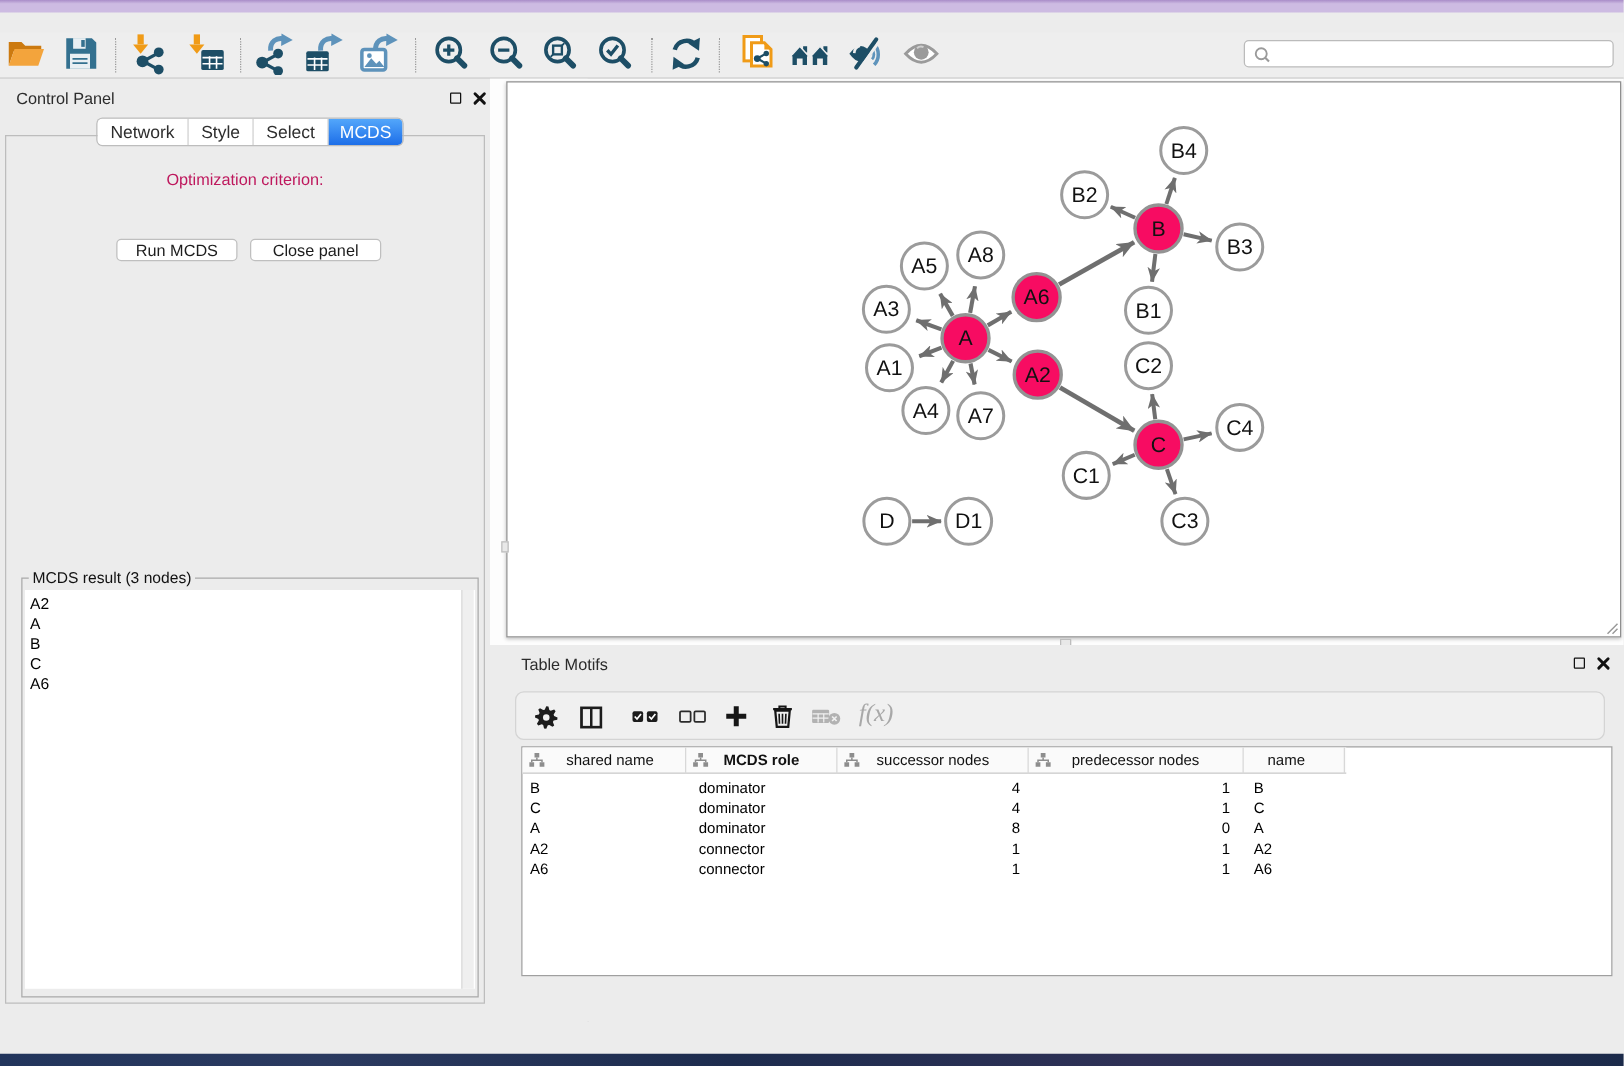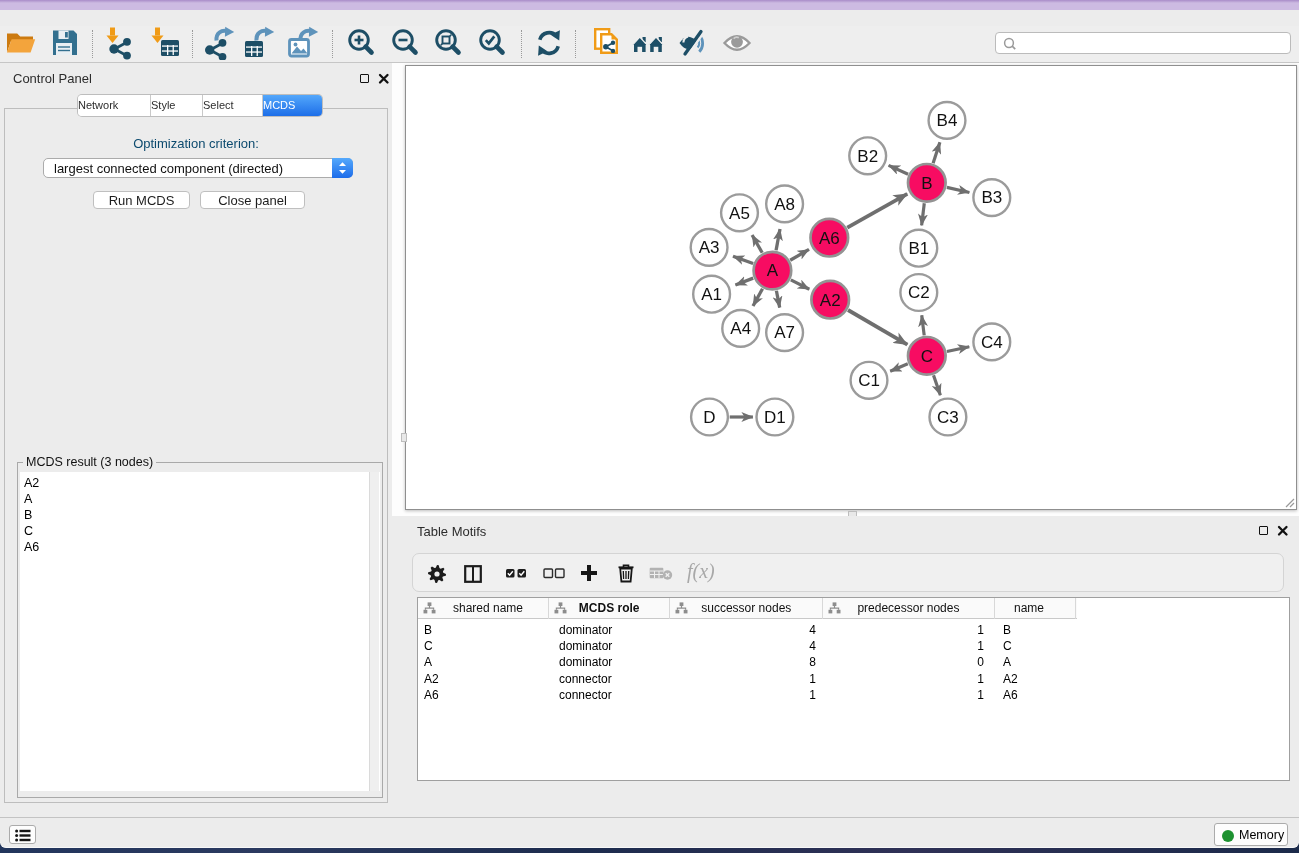--- a/index.html
+++ b/index.html
@@ -11,21 +11,21 @@
 .tl{position:absolute;border-radius:50%}
 #toolbar{left:0;top:26px;width:1299px;height:37px;background:#eeeeee;border-bottom:1px solid #c6c6c6}
 .sep{position:absolute;top:4px;height:28px;border-left:1px dotted #9a9a9a}
 .ticon{position:absolute;top:0;width:34px;height:34px}
 #searchbox{position:absolute;left:995px;top:6px;width:296px;height:22px;background:#fff;border:1px solid #bbb;border-radius:4px}
 
 #cpanel{left:0;top:63px;width:471px;height:754px;background:#ececec;border-right:1px solid #bcbcbc}
 #cpanel .hdr{position:absolute;left:13px;top:8px;font-size:13px;color:#2c2c2c}
 #cpbox{position:absolute;left:4px;top:45px;width:384px;height:695px;border:1px solid #bdbdbd;background:#ececec}
 .tabbar{position:absolute;display:flex;height:21px;border-radius:4px;overflow:hidden;box-shadow:0 0 0 1px #bdbdbd}
-.tab{height:21px;line-height:21px;text-align:left;font-size:11px;color:#2e2e2e;background:#fff;border-right:1px solid #c9c9c9}
+.tab{height:21px;line-height:21px;text-align:center;font-size:14px;color:#2e2e2e;background:#fff;border-right:1px solid #c9c9c9}
 .tab:last-child{border-right:none}
 .tab.sel{background:linear-gradient(#53a7fb,#1d6ee8);color:#fff}
 .btn{position:absolute;background:#fff;border:1px solid #bfbfbf;border-radius:4px;font-size:13px;color:#1d1d1d;text-align:center}
 #mcdsfs{position:absolute;left:17px;top:399px;width:366px;height:336px;border:1px solid #a9a9a9}
 #mcdsfs .leg{position:absolute;left:5px;top:-8px;background:#ececec;padding:0 3px;font-size:12.5px;color:#111}
 #mcdslist{position:absolute;left:2px;top:9px;width:360px;height:319px;background:#fff;font-size:12.5px;color:#000}
 #mcdslist div{padding-left:4px;height:16px;line-height:16px}
 #mcdslist{padding-top:3px}
 #mcdstrack{position:absolute;right:3px;top:9px;width:10px;height:319px;background:#efefef;border-left:1px solid #dadada}
 
@@ -193,27 +193,21 @@
       <svg class="abs" style="left:378px;top:10px" width="12" height="12" viewBox="0 0 12 12">
         <path d="M2 2 L9.5 9.5 M9.5 2 L2 9.5" stroke="#111" stroke-width="2.3" stroke-linecap="round"></path>
       </svg>
   <div id="cpbox"></div>
   <div class="tabbar" style="left:78px;top:32px">
     <div class="tab" style="width:73px">Network</div>
     <div class="tab" style="width:52px">Style</div>
     <div class="tab" style="width:60px">Select</div>
     <div class="tab sel" style="width:59px">MCDS</div>
   </div>
-  <div class="abs" style="left:4px;top:73px;width:384px;text-align:center;font-size:13px;color:#0c4a6e">Optimization criterion:</div>
-  <div class="abs" style="left:43px;top:95px;width:310px;height:20px;background:#fff;border:1px solid #ababab;border-radius:5px">
-        <div style="position:absolute;left:10px;top:0;font-size:13px;line-height:19px;color:#111">largest connected component (directed)</div>
-        <div style="position:absolute;right:-1px;top:-1px;width:21px;height:20px;border-radius:0 5px 5px 0;background:linear-gradient(#55a9fc,#1c6cea)"><svg width="21" height="20" viewBox="0 0 21 20">
-            <path d="M7 8 L10.5 4.2 L14 8 Z M7 12 L10.5 15.8 L14 12 Z" fill="#fff"></path>
-          </svg></div>
-      </div>
+  <div class="abs" style="left:4px;top:73px;width:384px;text-align:center;font-size:13px;color:#be185d">Optimization criterion:</div>
   <div class="btn" style="left:93px;top:128px;width:97px;height:18px;line-height:17px">Run MCDS</div>
   <div class="btn" style="left:200px;top:128px;width:105px;height:18px;line-height:17px">Close panel</div>
   <div id="mcdsfs">
         <div class="leg">MCDS result (3 nodes)</div>
     <div id="mcdslist">
           <div>A2</div>
           <div>A</div>
           <div>B</div>
           <div>C</div>
           <div>A6</div>
@@ -417,31 +411,13 @@
         </div>
         <div class="drow" style="left:0;top:88.8px;width:871px">
           <span style="position:absolute;left:6px">A6</span>
           <span style="position:absolute;left:141px">connector</span>
           <span style="position:absolute;left:300px;width:98px;text-align:right">1</span>
           <span style="position:absolute;left:470px;width:96px;text-align:right">1</span>
           <span style="position:absolute;left:585px">A6</span>
         </div>
   </div>
 </div>
-<div class="abs" id="statusbar">
-  <div class="sbtn" style="left:9px;top:7px;width:27px;height:19px">
-        <svg width="16" height="13" viewBox="0 0 16 13" style="position:absolute;left:5px;top:3px">
-          <g fill="#161616">
-            <circle cx="1.6" cy="2" r="1.5"></circle>
-            <circle cx="1.6" cy="6.5" r="1.5"></circle>
-            <circle cx="1.6" cy="11" r="1.5"></circle>
-            <rect x="4.5" y="0.8" width="11" height="2.4"></rect>
-            <rect x="4.5" y="5.3" width="11" height="2.4"></rect>
-            <rect x="4.5" y="9.8" width="11" height="2.4"></rect>
-          </g>
-        </svg>
-      </div>
-  <div class="sbtn" style="left:1214px;top:5px;width:74px;height:23px">
-        <div style="position:absolute;left:7px;top:5.5px;width:12px;height:12px;border-radius:50%;background:#1d9130"></div>
-        <div style="position:absolute;left:24px;top:0;font-size:12.5px;line-height:22px;color:#000">Memory</div>
-      </div>
-</div>
 <div class="abs" id="botstrip"></div>
 </div>
 </body></html>

